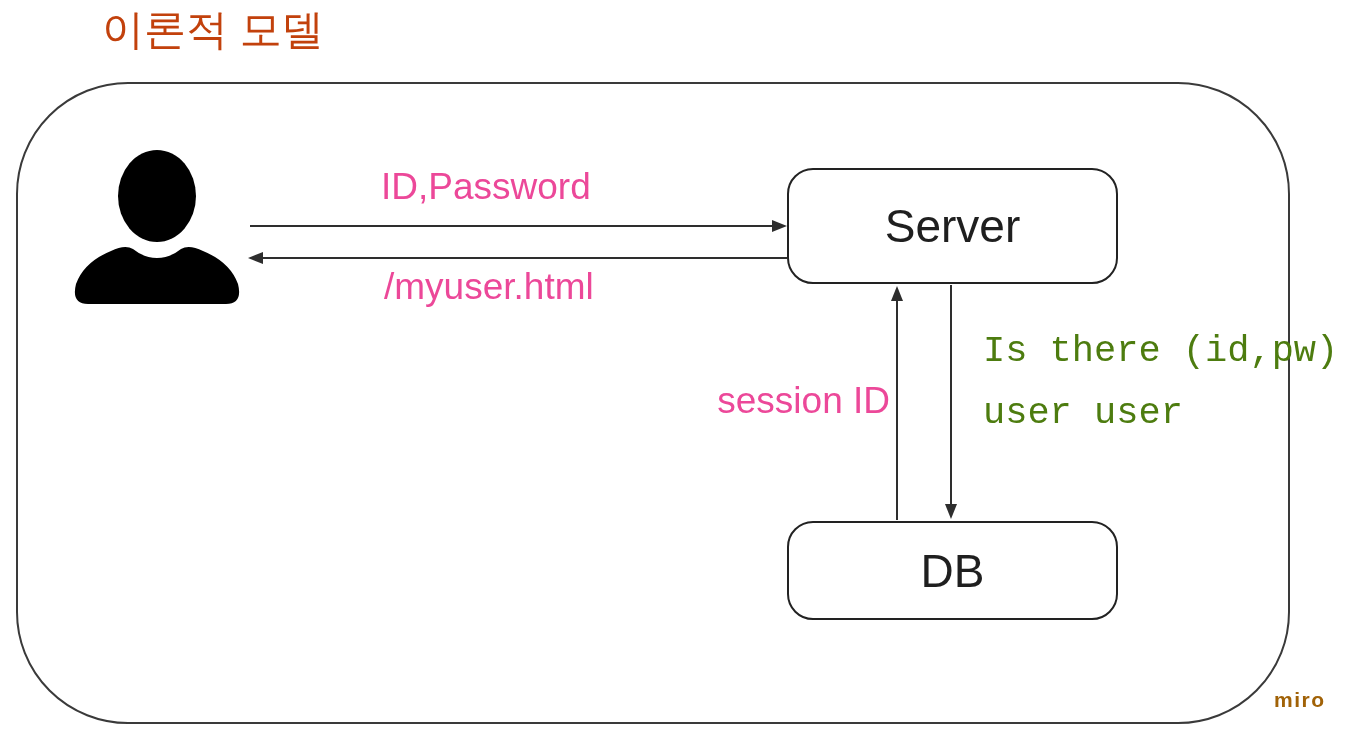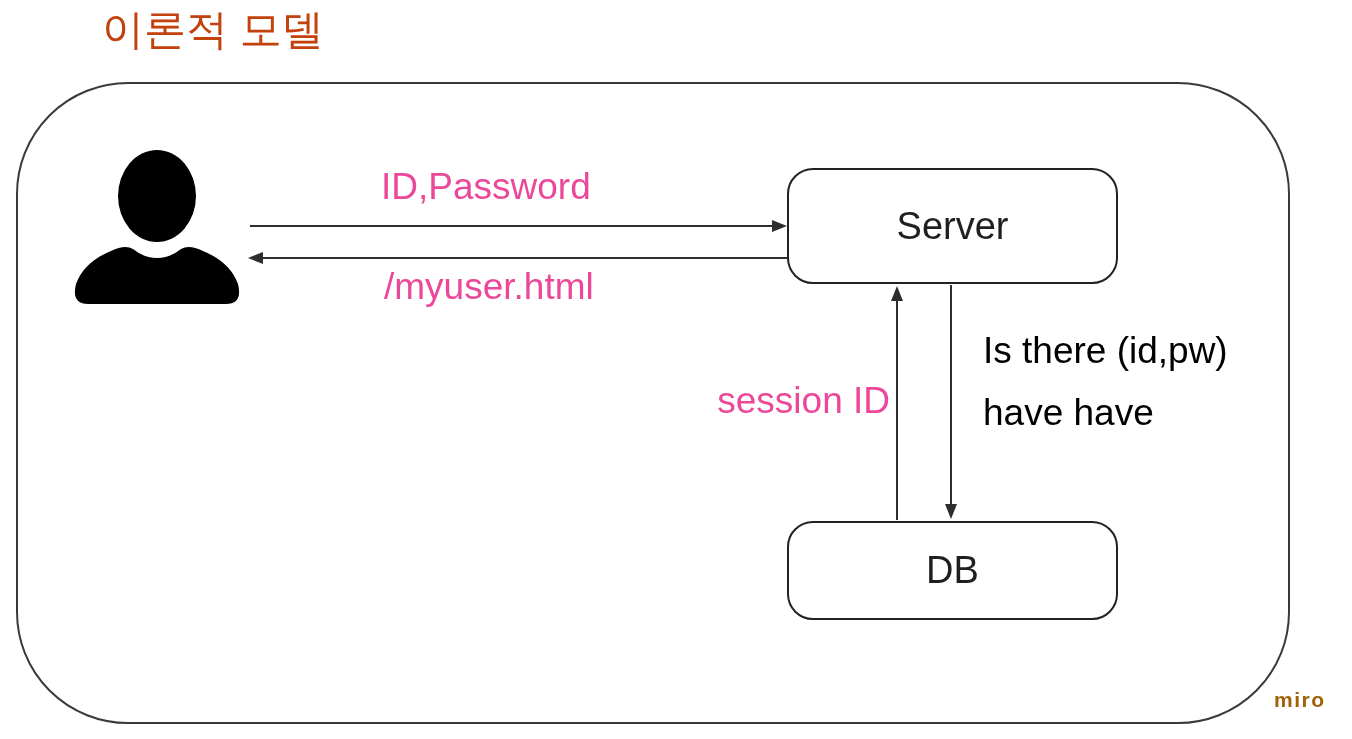--- a/index.html
+++ b/index.html
@@ -44,43 +44,44 @@
   }
   .node {
     position: absolute;
     box-sizing: border-box;
     border: 2px solid #222222;
     border-radius: 26px;
     background: #ffffff;
     display: flex;
     align-items: center;
     justify-content: center;
-    font-size: 38px;
+    font-size: 46px;
     color: #1f1f1f;
   }
   .node-server { left: 787px; top: 168px; width: 331px; height: 116px; }
   .node-db     { left: 787px; top: 521px; width: 331px; height: 99px; }
   .edge-label {
     position: absolute;
     font-size: 37px;
     line-height: 1.15;
     color: #ec4899;
     white-space: nowrap;
   }
   .label-id-password { left: 381px; top: 166px; }
   .label-myuser      { left: 384px; top: 266px; }
   .label-session-id  { right: 462px; top: 380px; text-align: right; }
   .label-multiline {
     position: absolute;
     left: 983px;
     top: 320px;
     font-size: 37px;
     line-height: 62px;
-    color: #000000;
+    color: #4d7c0f;
     white-space: nowrap;
+    font-family: Liberation Mono, monospace;
   }
   .label-multiline span { display: block; }
   .watermark {
     position: absolute;
     left: 1274px;
     top: 688px;
     font-size: 21px;
     font-weight: 700;
     letter-spacing: 1.5px;
     color: #a16207;
@@ -141,18 +142,18 @@
   </div>
 
   <div class="edge-label label-id-password">ID,Password</div>
 
   <div class="edge-label label-myuser">/myuser.html</div>
 
   <div class="edge-label label-session-id">session ID</div>
 
   <div class="label-multiline">
     <span>Is there (id,pw)</span>
-    <span>have have</span>
+    <span>user user</span>
   </div>
 
   <div class="watermark">miro</div>
 
 </div>
 
 </body></html>

